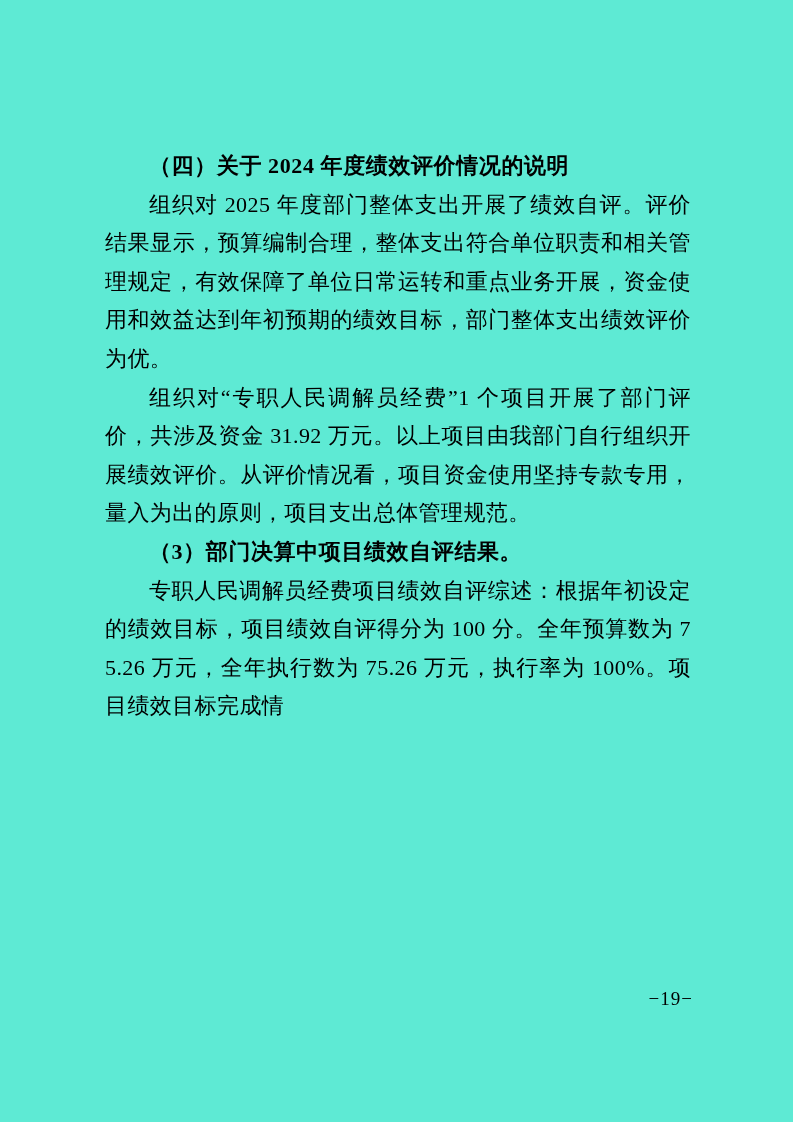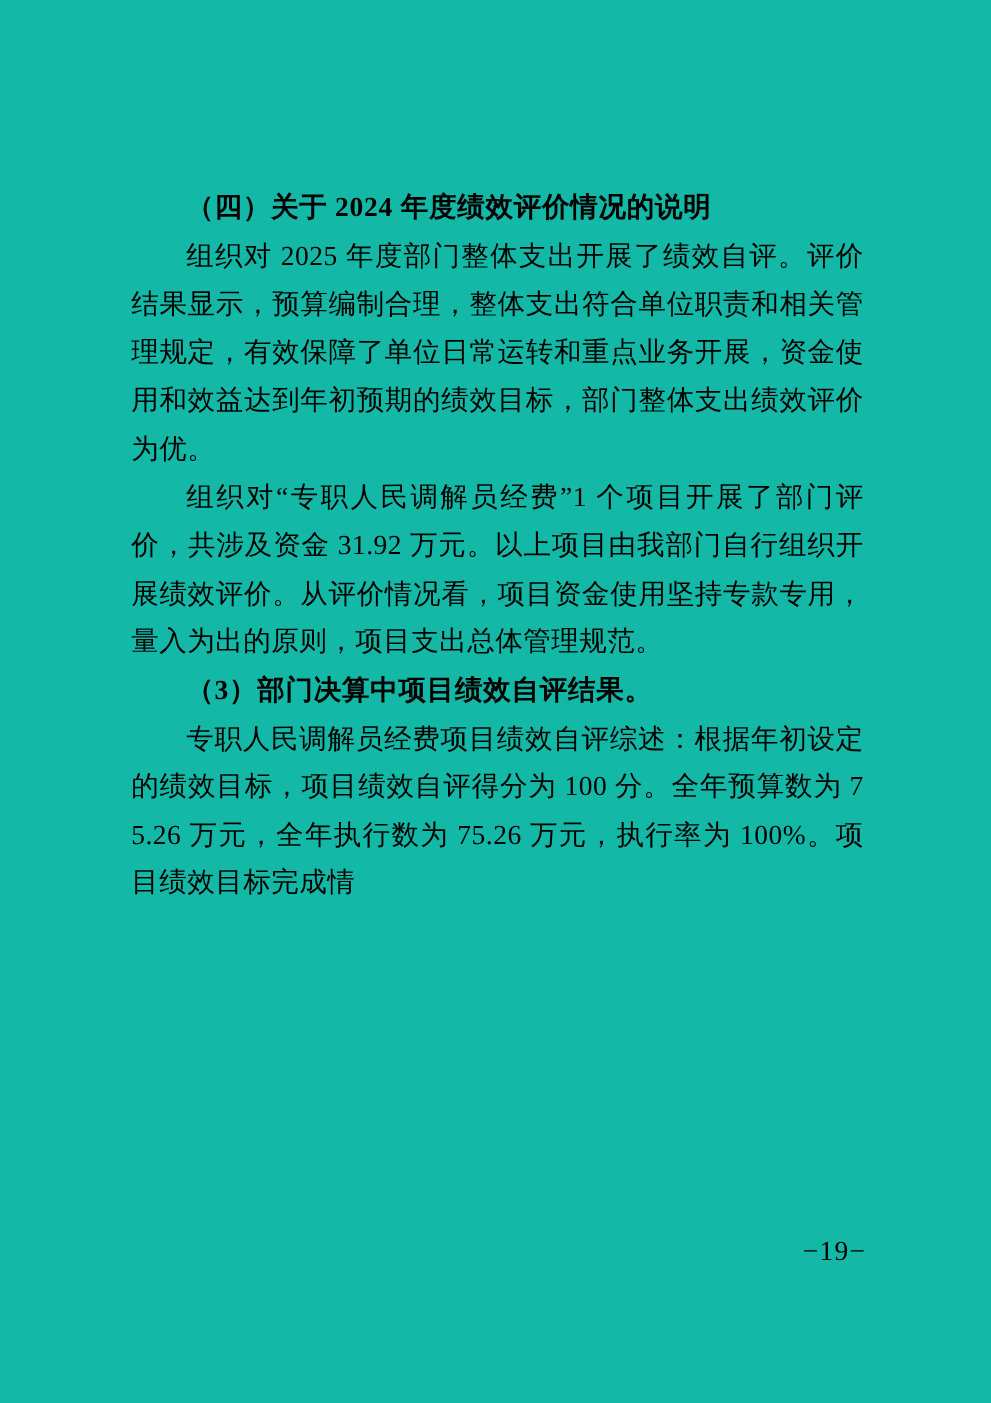--- a/index.html
+++ b/index.html
@@ -4,21 +4,21 @@
 <style>
   html, body {
     margin: 0;
     padding: 0;
     background: #ffffff;
   }
   .page {
     position: relative;
     width: 793px;
     height: 1122px;
-    background: #14b8a6;
+    background: #5eead4;
     overflow: hidden;
     font-family: "Liberation Serif", "DejaVu Serif", serif;
     color: #000000;
   }
   .content {
     position: absolute;
     left: 105px;
     top: 147px;
     width: 586px;
   }
@@ -34,21 +34,21 @@
   }
   .block.heading {
     font-weight: bold;
     text-align: left;
     letter-spacing: 0.6px;
   }
   .page-number {
     position: absolute;
     top: 988px;
     right: 100px;
-    font-size: 22px;
+    font-size: 19px;
     letter-spacing: 1px;
   }
 </style>
 </head>
 <body>
 
 <div class="page">
   <div class="content">
     <p class="block heading">（四）关于 2024 年度绩效评价情况的说明</p>
     <p class="block paragraph">组织对 2025 年度部门整体支出开展了绩效自评。评价结果显示，预算编制合理，整体支出符合单位职责和相关管理规定，有效保障了单位日常运转和重点业务开展，资金使用和效益达到年初预期的绩效目标，部门整体支出绩效评价为优。</p>

